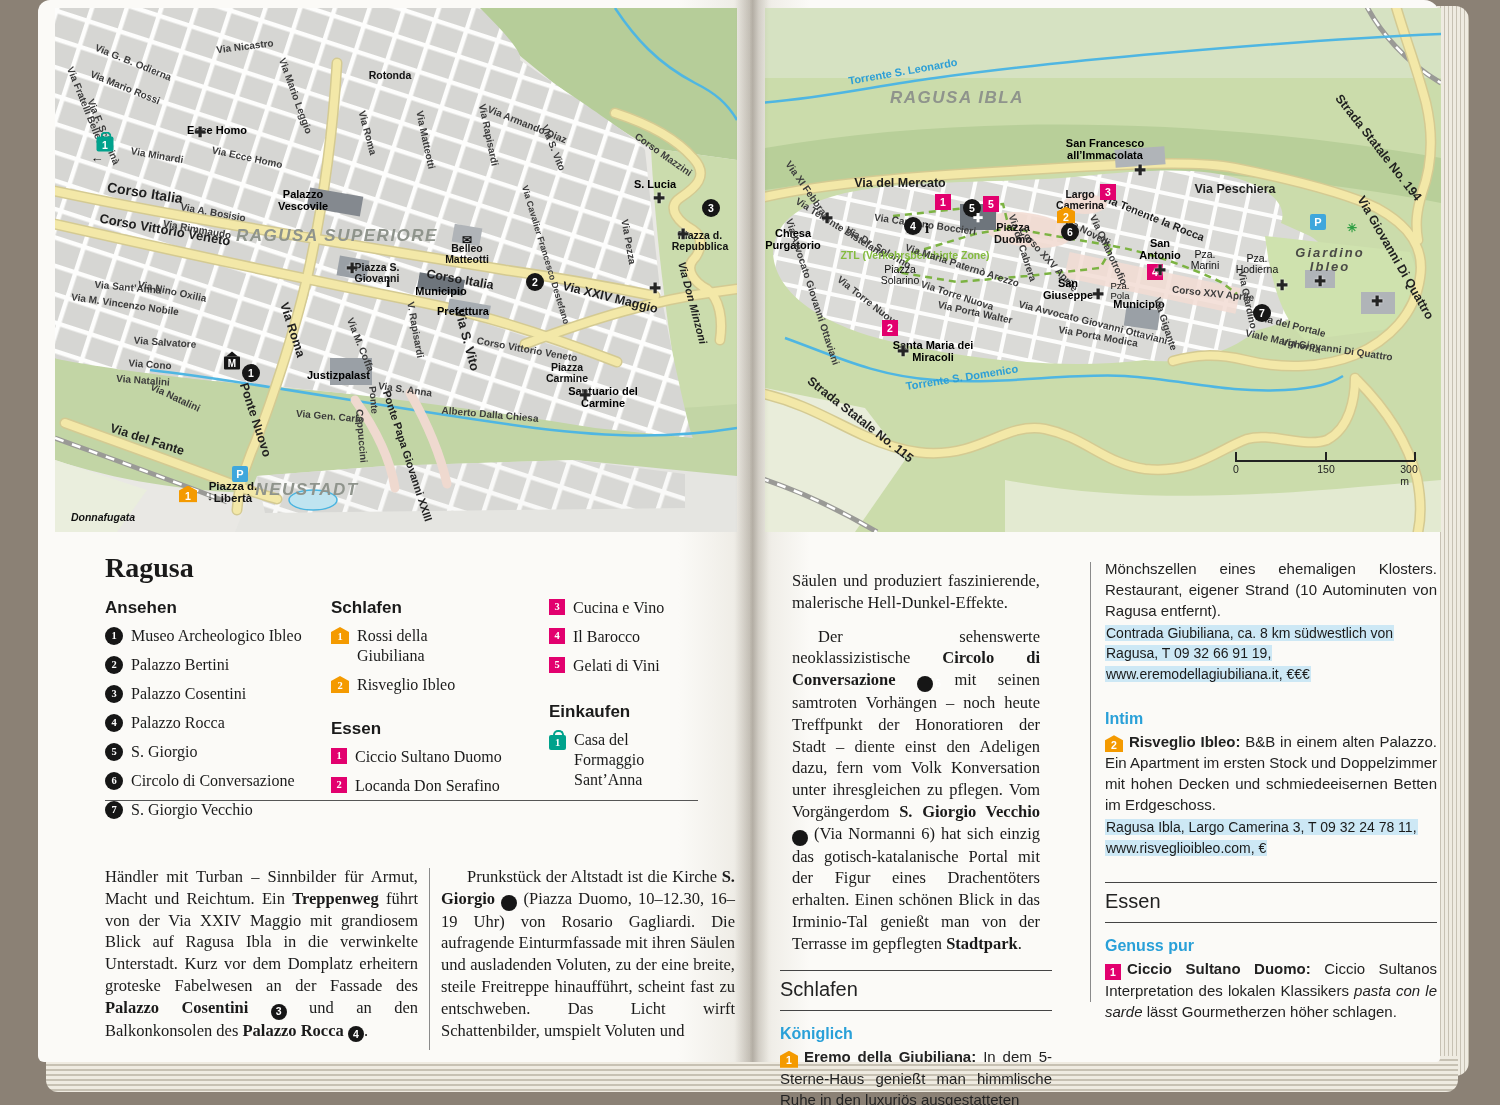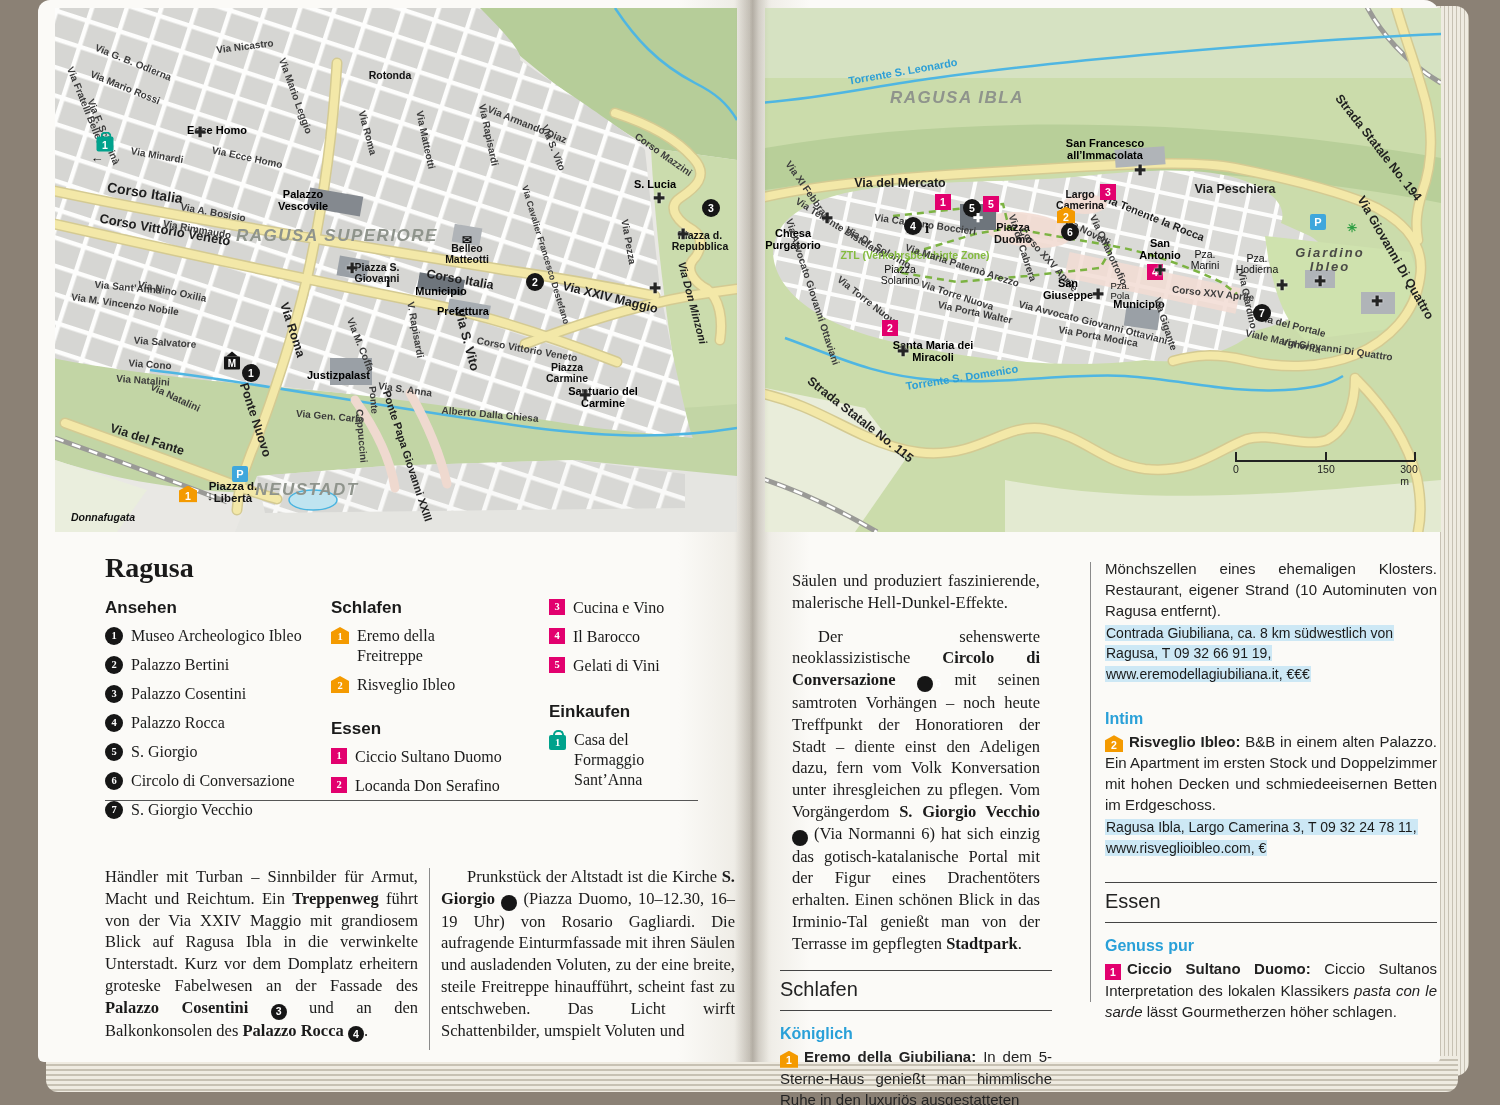--- a/index.html
+++ b/index.html
@@ -258,21 +258,21 @@
           </div>
         <div class="li">
             <span class="mkz mk mk-sight">7</span>
             <span>S. Giorgio Vecchio</span>
           </div>
       </div>
       <div class="lcol lc2">
         <div class="lh">Schlafen</div>
         <div class="li" style="width:130px">
             <span class="mkz mk mk-sleep">1</span>
-            <span>Eremo della Freitreppe</span>
+            <span>Rossi della Giubiliana</span>
           </div>
         <div class="li">
             <span class="mkz mk mk-sleep">2</span>
             <span>Risveglio Ibleo</span>
           </div>
         <div class="lh" style="margin-top:24px">Essen</div>
         <div class="li">
             <span class="mkz mk mk-eat">1</span>
             <span>Ciccio Sultano Duomo</span>
           </div>

